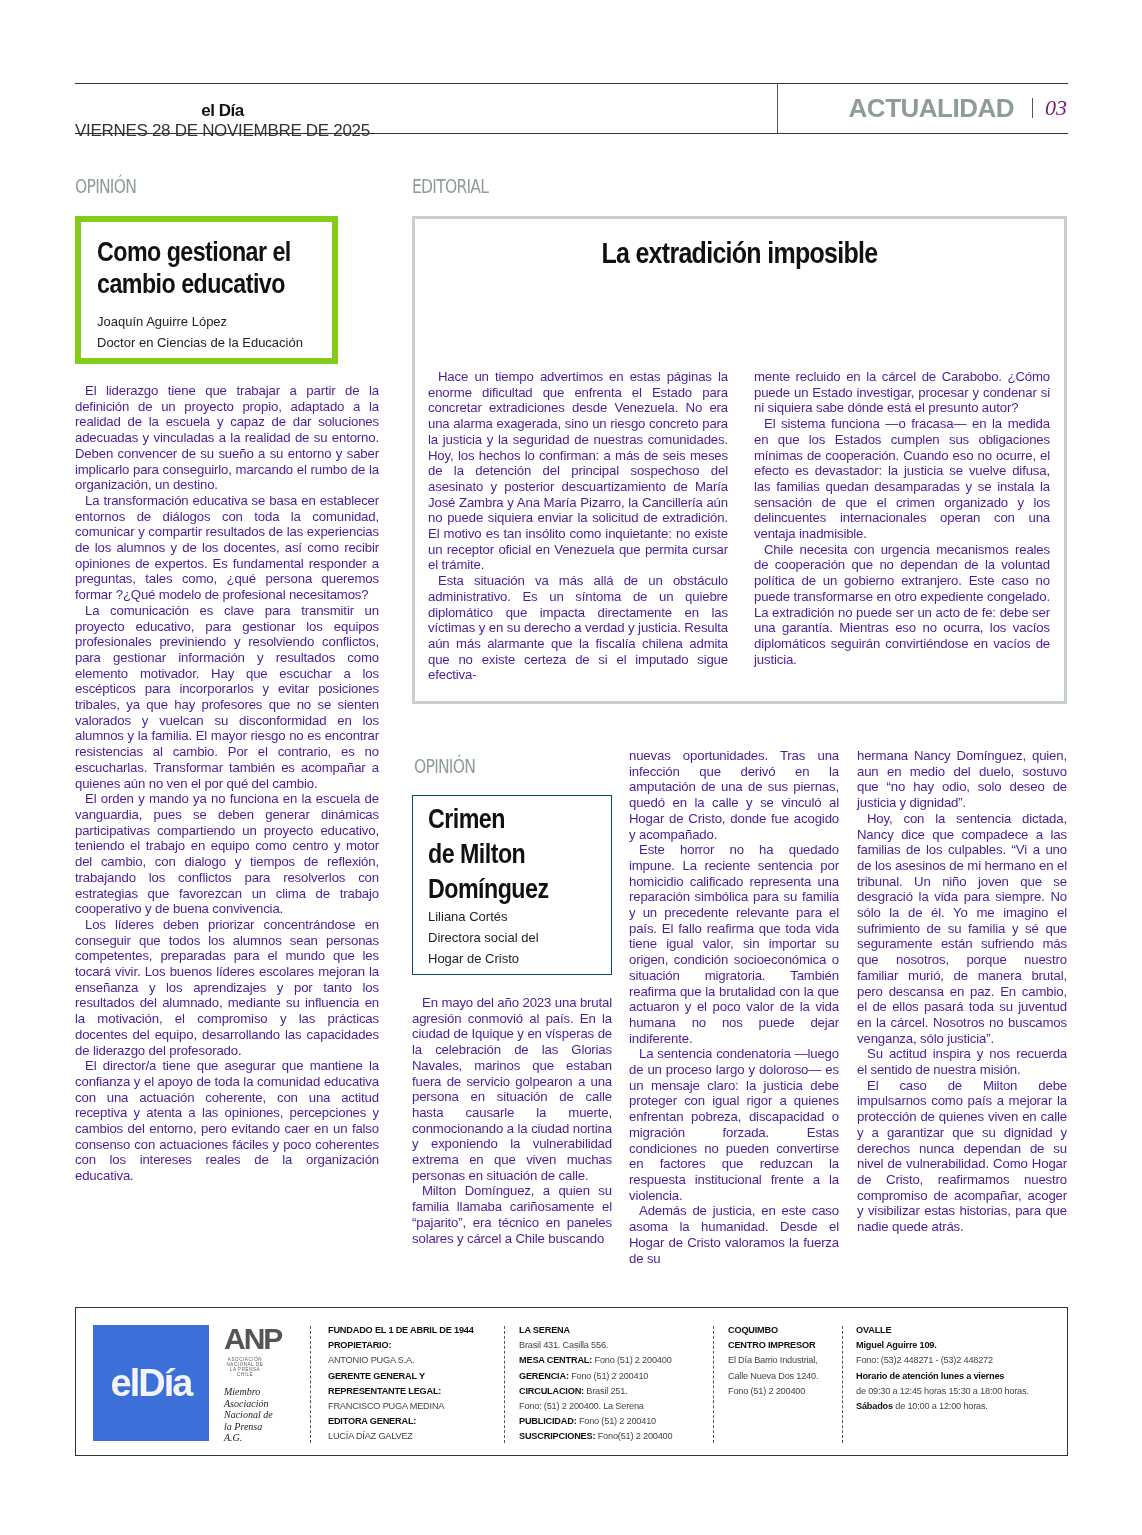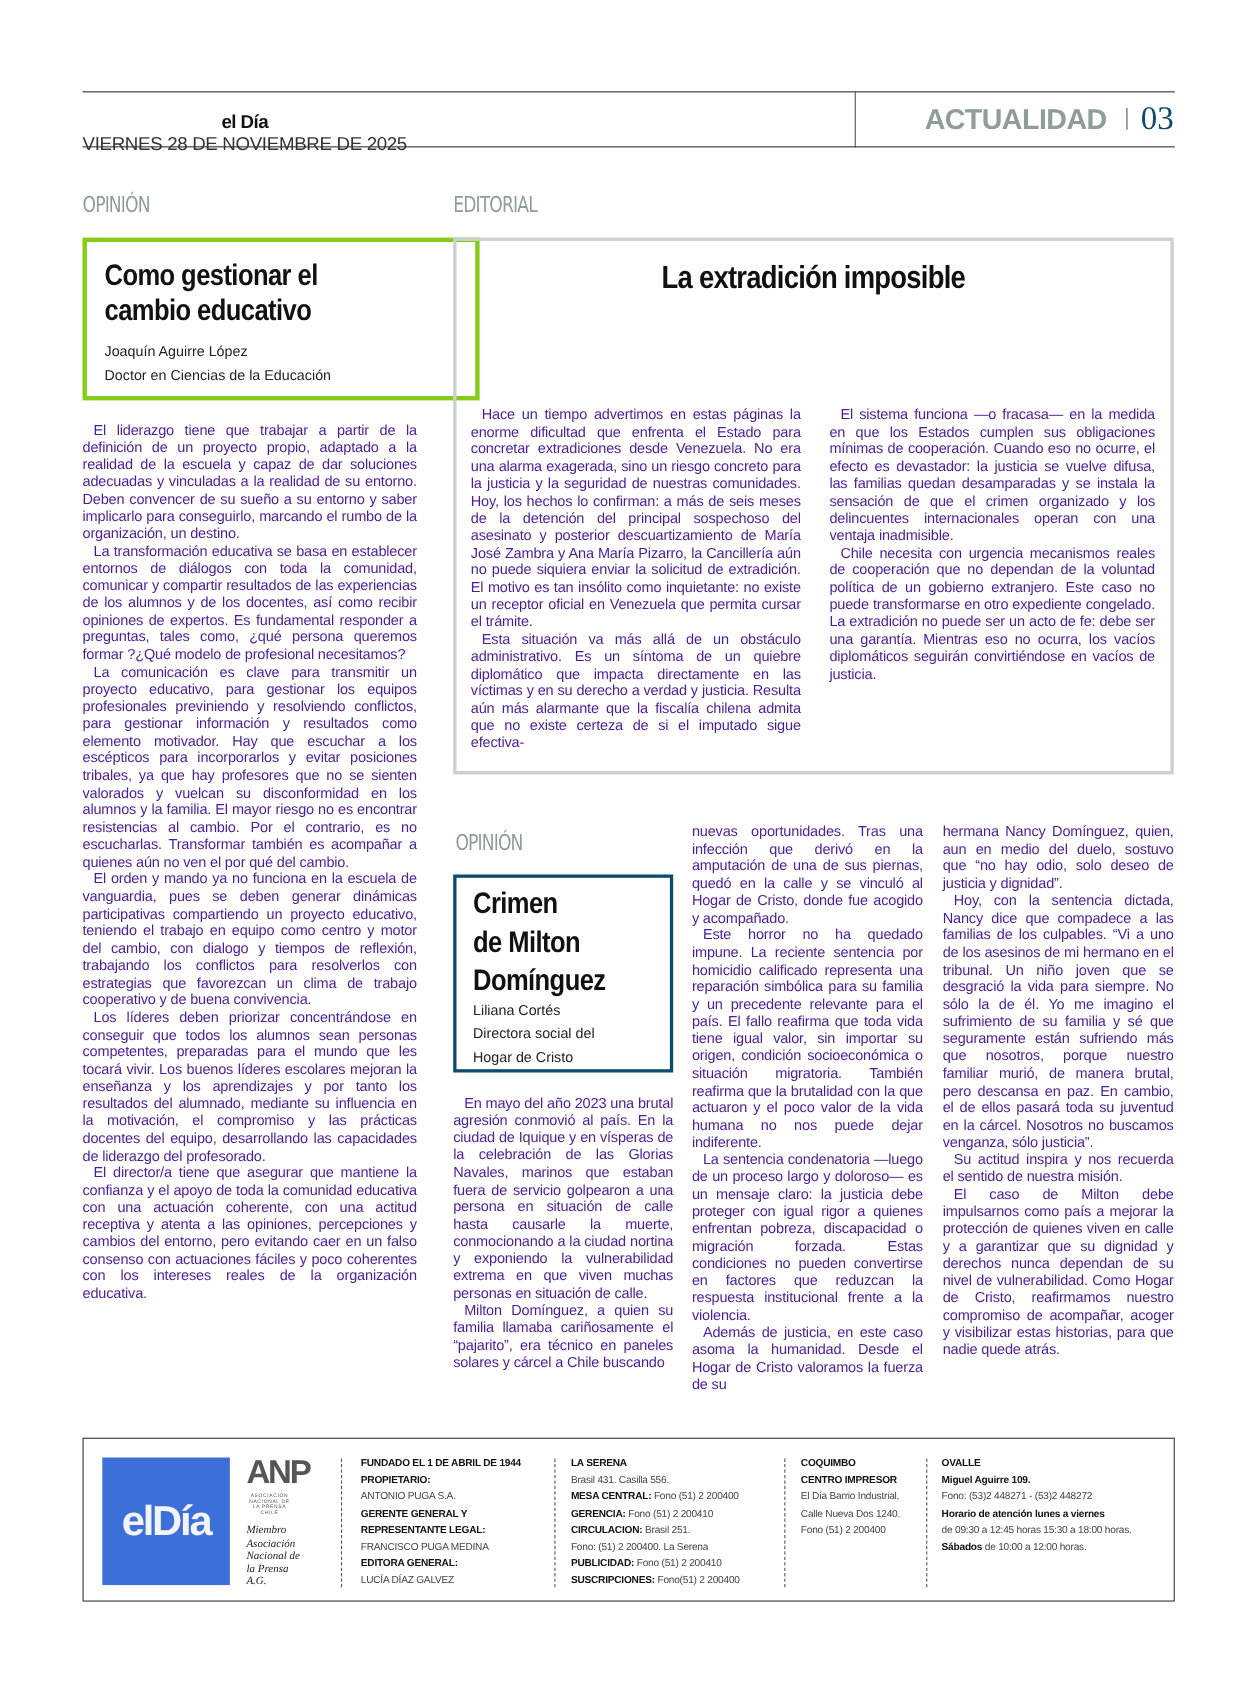--- a/index.html
+++ b/index.html
@@ -10,48 +10,48 @@
   .hdr-top-rule { position: absolute; left: 75px; top: 83px; width: 993px; height: 1px; background: #333; }
   .hdr-bottom-rule { position: absolute; left: 75px; top: 133px; width: 993px; height: 1px; background: #333; }
   .hdr-vsep { position: absolute; left: 777px; top: 83px; width: 1px; height: 51px; background: #555; }
   .hdr-left { position: absolute; left: 75px; top: 101px; display: flex; align-items: center; height: 20px; flex-direction: column; }
   .hdr-logo { font-family: "Liberation Sans", sans-serif; font-weight: bold; font-size: 17px; letter-spacing: -0.5px; color: #111; }
   .hdr-pipe { display: inline-block; width: 1px; height: 15px; background: #666; margin: 0 8px; }
   .hdr-date { font-family: Liberation Sans, sans-serif; font-size: 17px; color: #333; letter-spacing: -0.3px; }
   .hdr-right { position: absolute; right: 75px; top: 91px; display: flex; align-items: center; height: 34px; }
   .hdr-section { font-family: "Liberation Sans", sans-serif; font-weight: bold; font-size: 26px; color: #8f9c9c; letter-spacing: -0.5px; }
   .hdr-pagepipe { display: inline-block; width: 1px; height: 20px; background: #555; margin: 0 12px 0 18px; }
-  .hdr-page { font-family: "Liberation Serif", serif; font-size: 30px; color: #0c4a6e; }
+  .hdr-page { font-family: "Liberation Serif", serif; font-size: 22px; color: #701a75; font-style: italic; }
 
   
   .kicker { position: absolute; font-family: "DejaVu Sans", sans-serif; font-size: 20px; color: #8f9c9c; letter-spacing: -1px; transform: scaleX(0.78); transform-origin: left top; }
 
   
-  .op1-box { position: absolute; left: 75px; top: 216px; width: 361px; height: 148px; border: 4px solid #84cc16; }
+  .op1-box { position: absolute; left: 75px; top: 216px; width: 263px; height: 148px; border: 6px solid #84cc16; }
   .op-title { font-family: "Liberation Sans", sans-serif; font-weight: bold; color: #111; letter-spacing: -0.6px; }
   .op1-title { position: absolute; left: 16px; top: 14px; font-size: 27px; line-height: 32px; transform: scaleX(0.86); transform-origin: left top; width: 330px; }
   .op-author { font-size: 13px; line-height: 21px; color: #222; }
   .op1-author { position: absolute; left: 16px; top: 89px; }
 
   
   .body-col { position: absolute; font-family: "Liberation Sans", sans-serif; font-size: 13.2px; line-height: 15.7px; color: #4c1d95; text-align: justify; letter-spacing: -0.15px; }
   .body-col p { text-indent: 10px; }
   .col-left { left: 75px; top: 383px; width: 304px; }
 
   
   .ed-box { position: absolute; left: 412px; top: 216px; width: 655px; height: 488px; border: 3px solid #c8d0d0; }
   .ed-title { position: absolute; left: 0; top: 18px; width: 100%; text-align: center; font-family: "Liberation Sans", sans-serif; font-weight: bold; font-size: 29px; color: #111; letter-spacing: -0.8px; }
   .ed-title span { display: inline-block; transform: scaleX(0.86); }
   .ed-sub { position: absolute; left: 20px; top: 65px; width: 612px; text-align: center; font-family: "Liberation Sans", sans-serif; font-weight: bold; font-size: 15.5px; line-height: 22.5px; color: #111; letter-spacing: -0.4px; }
   .ed-sub span { display: inline-block; transform: scaleX(0.9); }
   .ed-col1 { left: 428px; top: 369px; width: 300px; }
   .ed-col2 { left: 754px; top: 369px; width: 296px; }
 
   
-  .op2-box { position: absolute; left: 412px; top: 795px; width: 200px; height: 180px; border: 3px solid #0c4a6e; }
+  .op2-box { position: absolute; left: 412px; top: 795px; width: 200px; height: 180px; border: 1px solid #0c4a6e; }
   .op2-title { position: absolute; left: 15px; top: 6px; font-size: 27px; line-height: 35px; transform: scaleX(0.86); transform-origin: left top; width: 220px; }
   .op2-author { position: absolute; left: 15px; top: 110px; }
   .op2-col1 { left: 412px; top: 995px; width: 200px; }
   .op2-col2 { left: 629px; top: 748px; width: 210px; }
   .op2-col3 { left: 857px; top: 748px; width: 210px; }
 
   
   .ft-box { position: absolute; left: 75px; top: 1307px; width: 993px; height: 149px; border: 1px solid #333; }
   .ft-logo { position: absolute; left: 17px; top: 17px; width: 116px; height: 116px; background: #3d6fd9; display: flex; align-items: center; justify-content: center; }
   .ft-logo span { color: #f2f4f8; font-family: "Liberation Sans", sans-serif; font-weight: bold; font-size: 38px; letter-spacing: -2px; }
@@ -104,20 +104,21 @@
 
 <div class="kicker" style="left:412px; top:174px;">EDITORIAL</div>
 <div class="ed-box">
   <div class="ed-title"><span>La extradición imposible</span></div>
 </div>
 <div class="body-col ed-col1">
   <p>Hace un tiempo advertimos en estas páginas la enorme dificultad que enfrenta el Estado para concretar extradiciones desde Venezuela. No era una alarma exagerada, sino un riesgo concreto para la justicia y la seguridad de nuestras comunidades. Hoy, los hechos lo confirman: a más de seis meses de la detención del principal sospechoso del asesinato y posterior descuartizamiento de María José Zambra y Ana María Pizarro, la Cancillería aún no puede siquiera enviar la solicitud de extradición. El motivo es tan insólito como inquietante: no existe un receptor oficial en Venezuela que permita cursar el trámite.</p>
   <p>Esta situación va más allá de un obstáculo administrativo. Es un síntoma de un quiebre diplomático que impacta directamente en las víctimas y en su derecho a verdad y justicia. Resulta aún más alarmante que la fiscalía chilena admita que no existe certeza de si el imputado sigue efectiva-</p>
 </div>
 <div class="body-col ed-col2">
+  <p style="text-indent:0">mente recluido en la cárcel de Carabobo. ¿Cómo puede un Estado investigar, procesar y condenar si ni siquiera sabe dónde está el presunto autor?</p>
   <p>El sistema funciona —o fracasa— en la medida en que los Estados cumplen sus obligaciones mínimas de cooperación. Cuando eso no ocurre, el efecto es devastador: la justicia se vuelve difusa, las familias quedan desamparadas y se instala la sensación de que el crimen organizado y los delincuentes internacionales operan con una ventaja inadmisible.</p>
   <p>Chile necesita con urgencia mecanismos reales de cooperación que no dependan de la voluntad política de un gobierno extranjero. Este caso no puede transformarse en otro expediente congelado. La extradición no puede ser un acto de fe: debe ser una garantía. Mientras eso no ocurra, los vacíos diplomáticos seguirán convirtiéndose en vacíos de justicia.</p>
 </div>
 
 <div class="kicker" style="left:414px; top:754px;">OPINIÓN</div>
 <div class="op2-box">
   <div class="op-title op2-title">
     <div>Crimen</div>
     <div>de Milton</div>
     <div>Domínguez</div>

